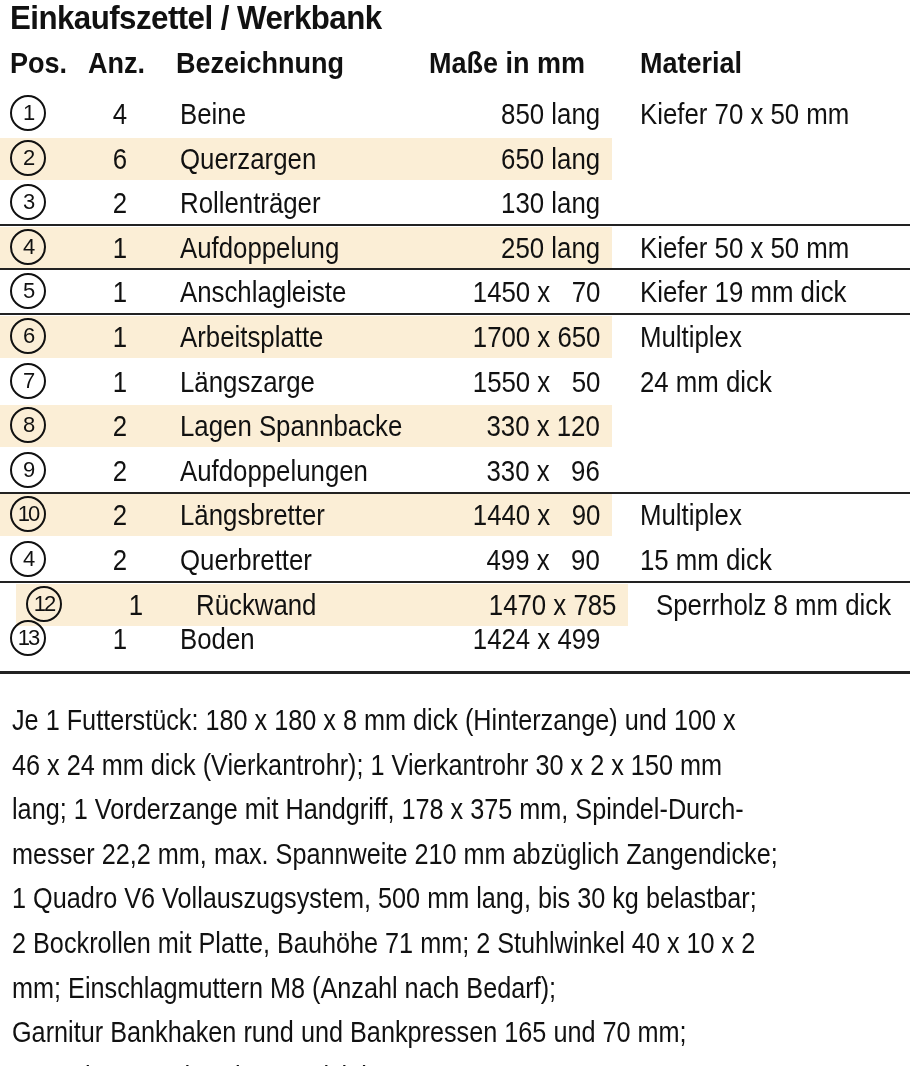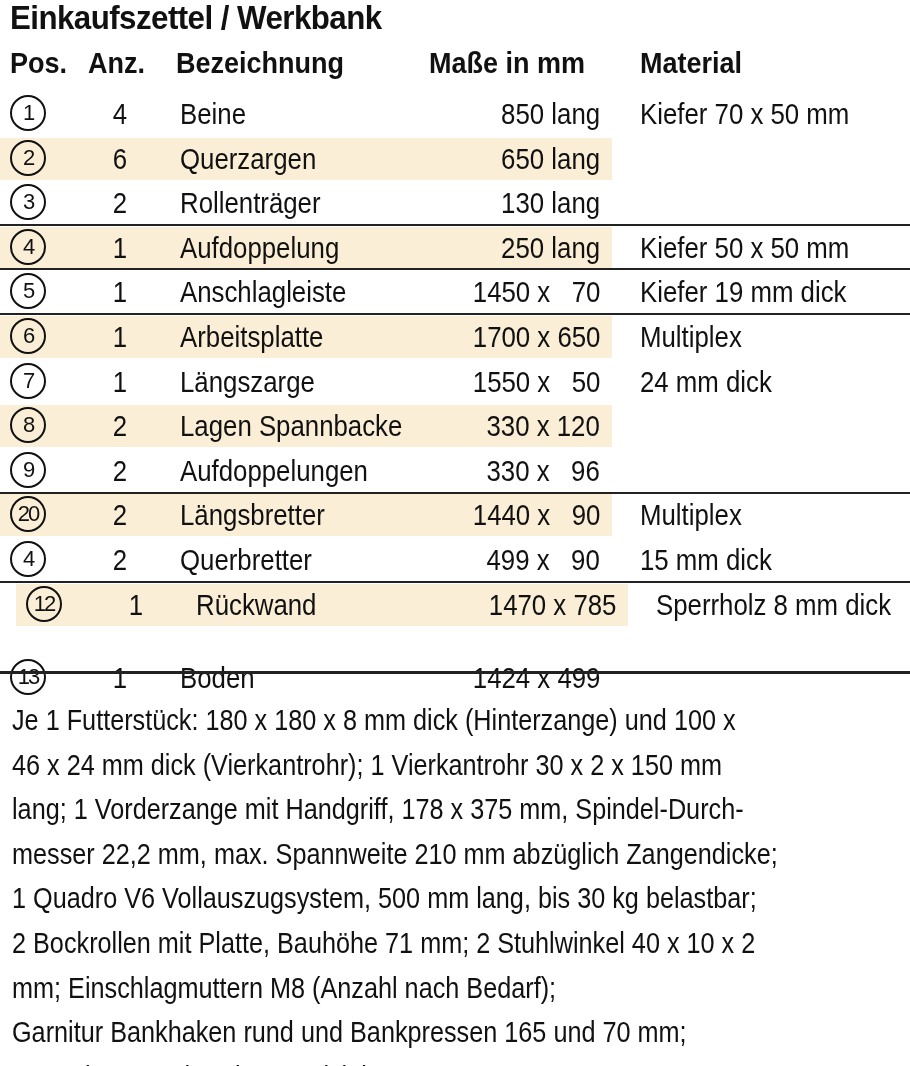--- a/index.html
+++ b/index.html
@@ -121,21 +121,21 @@
         <span>9</span>
       </div>
       <div class="cell anz">2</div>
       <div class="cell bez">Aufdoppelungen</div>
       <div class="cell mass" style="white-space:pre">330 x   96</div>
       <div class="cell mat"></div>
     </div>
     <div class="row" style="top: 493.4px;">
       <div class="hl"></div>
       <div class="cell pos">
-        <span>20</span>
+        <span>10</span>
       </div>
       <div class="cell anz">2</div>
       <div class="cell bez">Längsbretter</div>
       <div class="cell mass" style="white-space:pre">1440 x   90</div>
       <div class="cell mat">Multiplex</div>
     </div>
     <div class="row" style="top: 538px;">
       <div class="cell pos">
         <span>4</span>
       </div>
@@ -147,21 +147,21 @@
     <div class="row" style="top: 582.6px; margin-left: 16px;">
       <div class="hl"></div>
       <div class="cell pos">
         <span>12</span>
       </div>
       <div class="cell anz">1</div>
       <div class="cell bez">Rückwand</div>
       <div class="cell mass" style="white-space:pre">1470 x 785</div>
       <div class="cell mat">Sperrholz 8 mm dick</div>
     </div>
-    <div class="row" style="top: 656px;">
+    <div class="row" style="top: 617px;">
       <div class="cell pos">
         <span>13</span>
       </div>
       <div class="cell anz">1</div>
       <div class="cell bez">Boden</div>
       <div class="cell mass" style="white-space:pre">1424 x 499</div>
       <div class="cell mat"></div>
     </div>
   </div>
 

